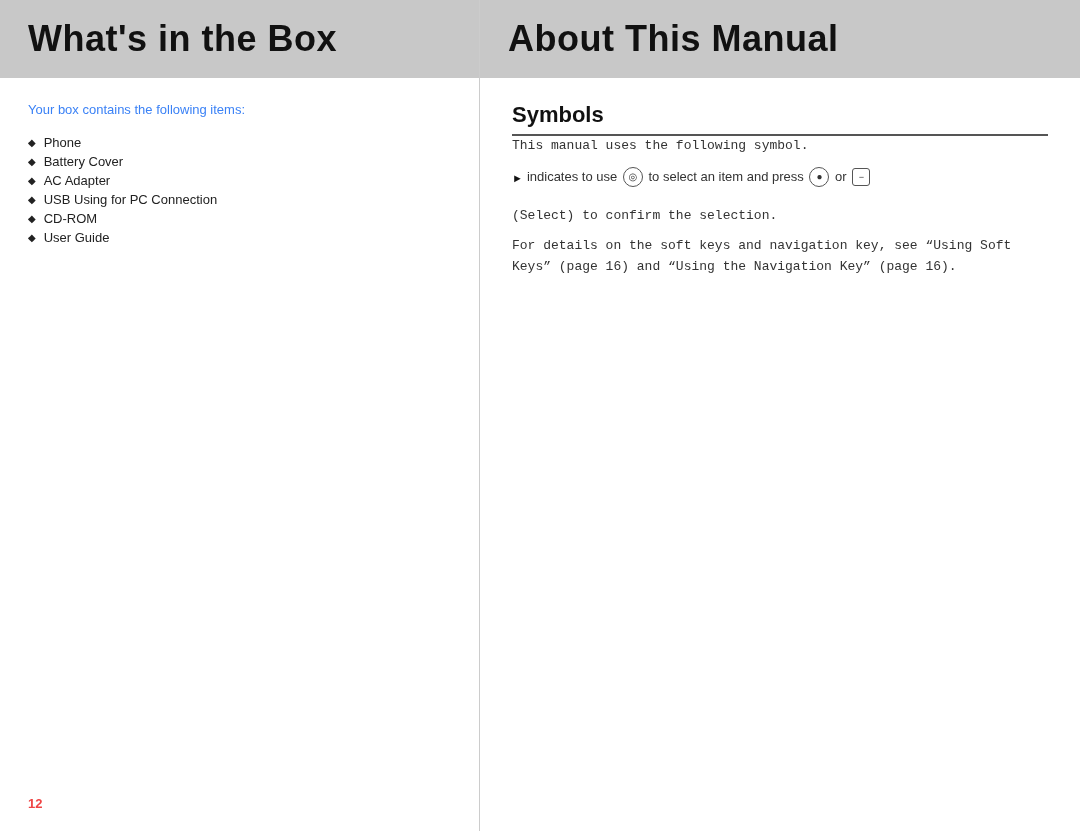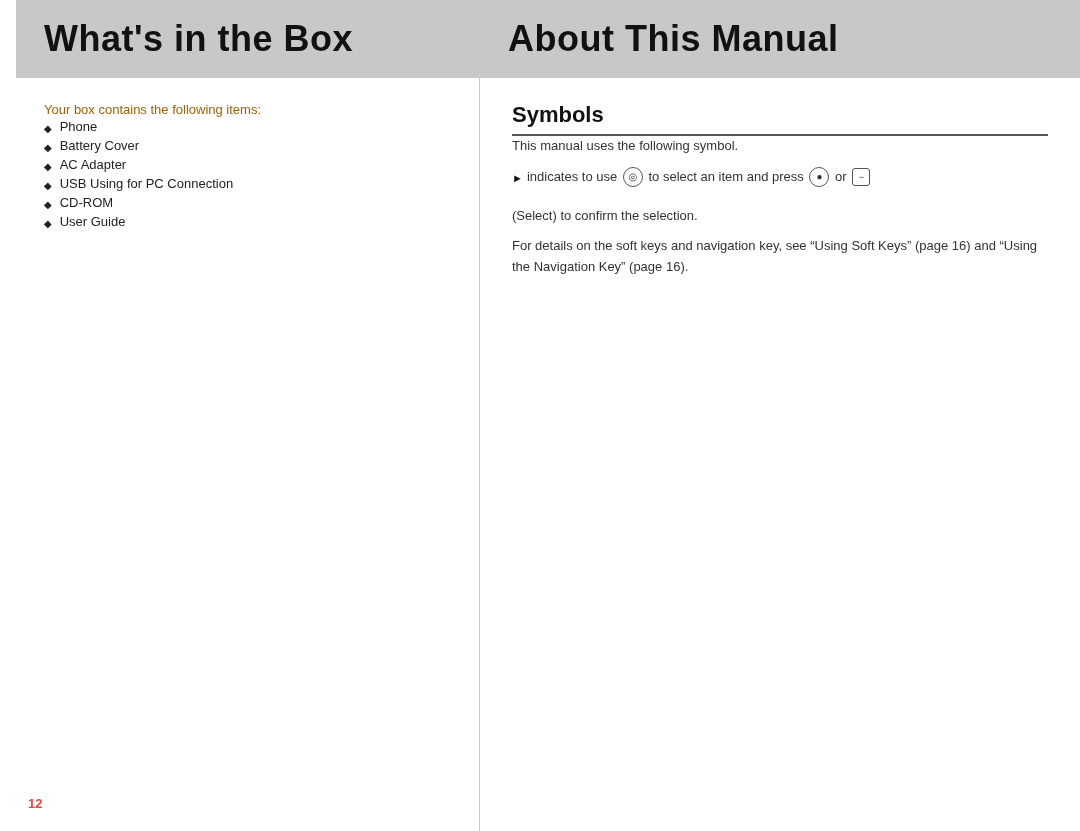--- a/index.html
+++ b/index.html
@@ -20,21 +20,21 @@
 
     .page-layout {
       display: flex;
       flex-direction: row;
       width: 100%;
       height: 100%;
     }
 
     .left-column {
       width: 480px;
-      padding: 0 0 0 16px;
+      padding: 0 0 0 0;
       border-right: 1px solid #ccc;
       flex-shrink: 0;
     }
 
     .right-column {
       flex: 1;
       padding: 0;
     }
 
     .section-header {
@@ -50,35 +50,36 @@
       font-family: Arial Black, Arial, sans-serif;
       letter-spacing: 0.5px;
     }
 
     .section-content {
       padding: 24px 28px 20px 28px;
     }
 
     .intro-text {
       font-size: 13px;
-      color: #a16207;
+      color: #3b82f6;
+      margin-bottom: 16px;
     }
 
     .bullet-list {
       list-style: none;
       padding: 0;
       margin: 0;
     }
 
     .bullet-list li {
       font-size: 13px;
       color: #222;
       padding: 2px 0;
       display: flex;
-      align-items: flex-end;
+      align-items: flex-start;
       gap: 8px;
     }
 
     .bullet-list li::before {
       content: '◆';
       font-size: 10px;
       margin-top: 2px;
       flex-shrink: 0;
     }
 
@@ -94,20 +95,21 @@
 
     .subsection-title:first-child {
       margin-top: 0;
     }
 
     .subsection-body {
       font-size: 13px;
       color: #333;
       line-height: 1.6;
       margin-bottom: 10px;
+      font-family: Liberation Mono, monospace;
     }
 
     .symbol-line {
       display: flex;
       align-items: flex-start;
       gap: 4px;
       font-size: 13px;
       color: #333;
       margin-bottom: 4px;
       line-height: 1.6;

